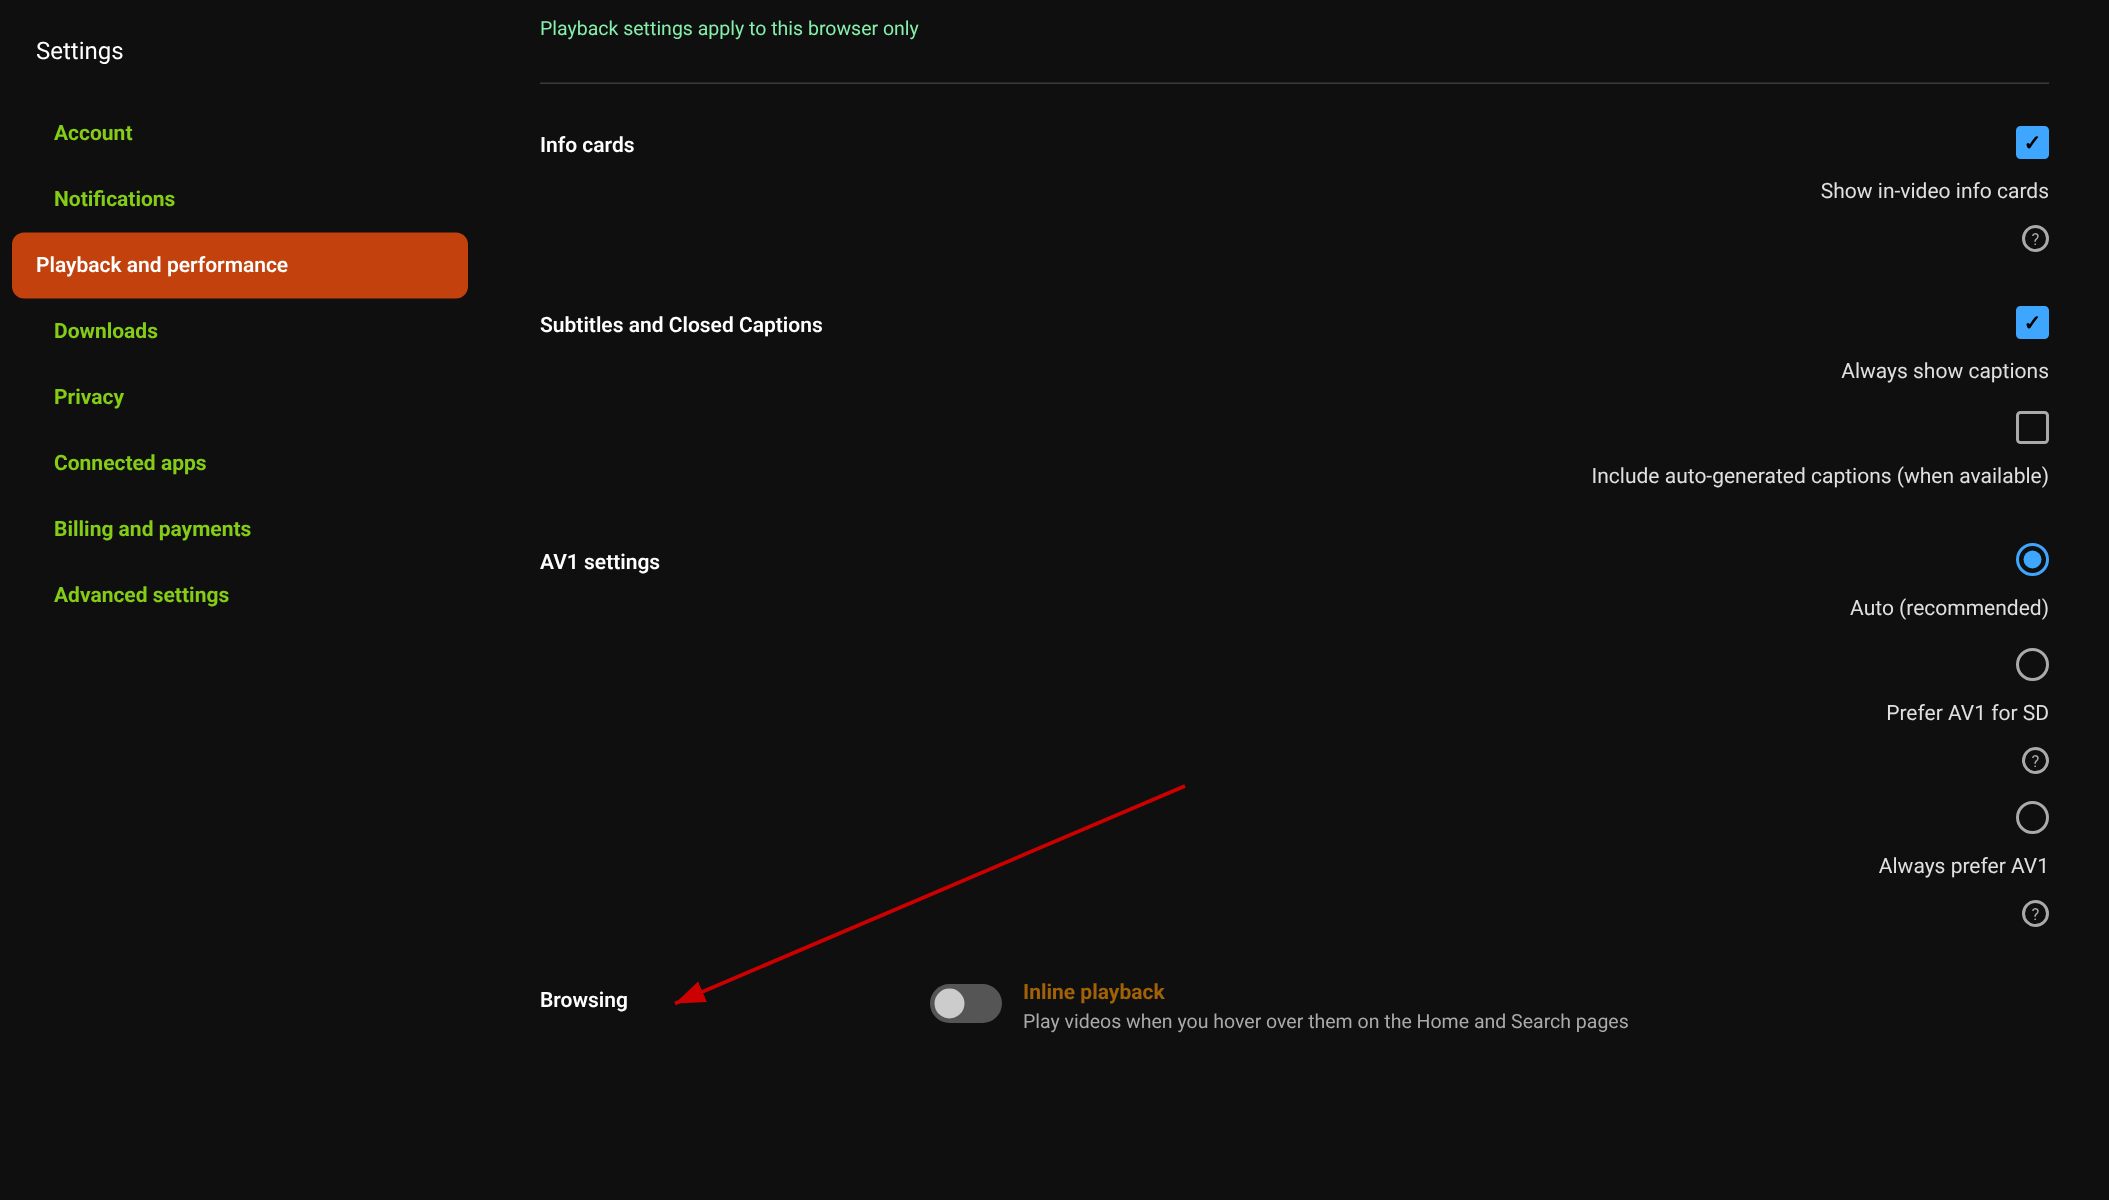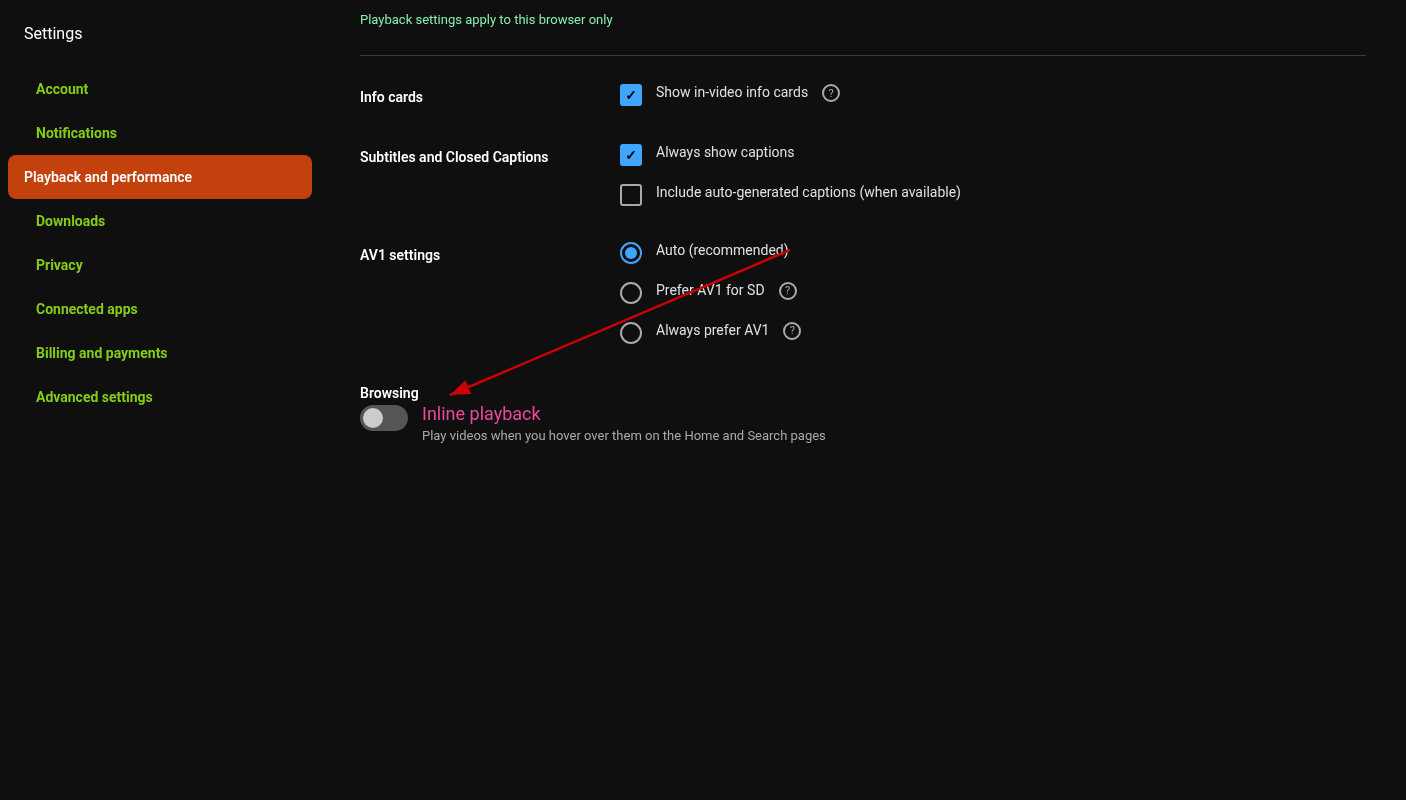--- a/index.html
+++ b/index.html
@@ -83,22 +83,23 @@
 
     .section-controls {
       flex: 1;
       display: flex;
       flex-direction: column;
       gap: 18px;
     }
 
     .control-row {
       display: flex;
-      align-items: flex-start;
+      align-items: flex-end;
       gap: 14px;
+      flex-direction: column;
     }
 
     .control-label {
       font-size: 14px;
       color: #e0e0e0;
     }
 
     
     .checkbox-box {
       width: 22px;
@@ -189,33 +190,32 @@
       background: #ccc;
     }
 
     .toggle-text-group {
       display: flex;
       flex-direction: column;
       gap: 4px;
     }
 
     .toggle-label {
-      font-size: 18px;
-      color: #ec4899;
-      font-weight: 400;
+      font-size: 14px;
+      color: #a16207;
+      font-weight: 700;
     }
     .toggle-sublabel {
       font-size: 13px;
       color: #aaa;
     }
 
     
     .annotation-container {
       position: relative;
-      flex-direction: column;
     }
 
     svg.arrow-svg {
       position: absolute;
       top: -160px;
       left: -20px;
       width: 500px;
       height: 220px;
       pointer-events: none;
       overflow: visible;

